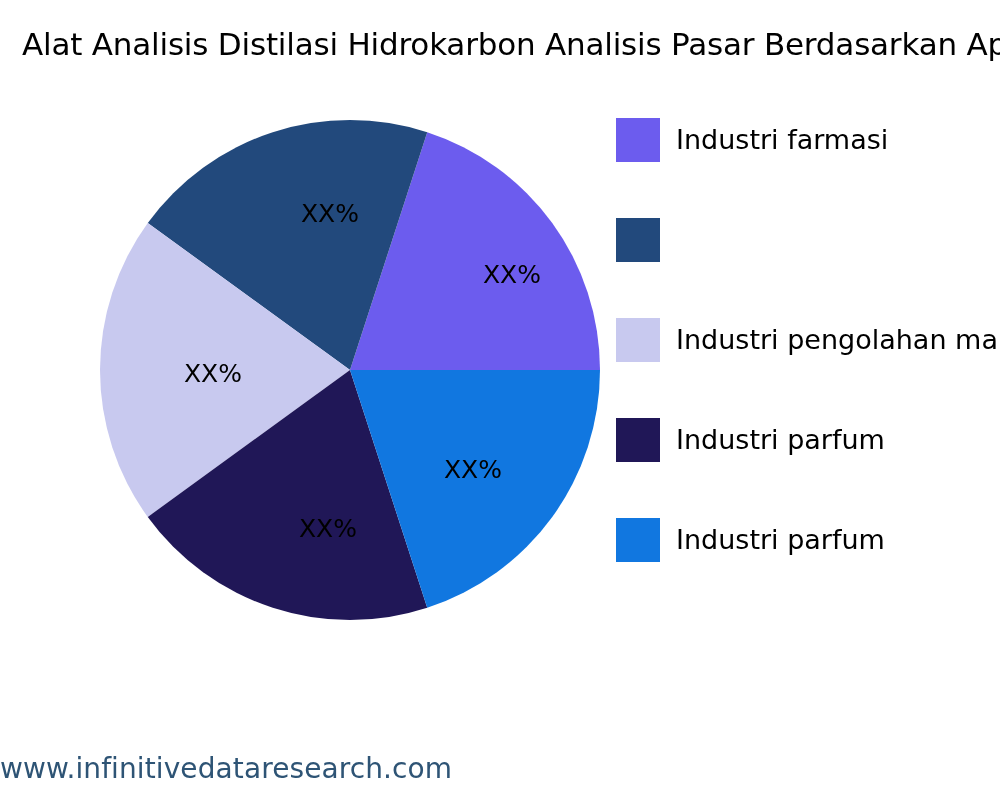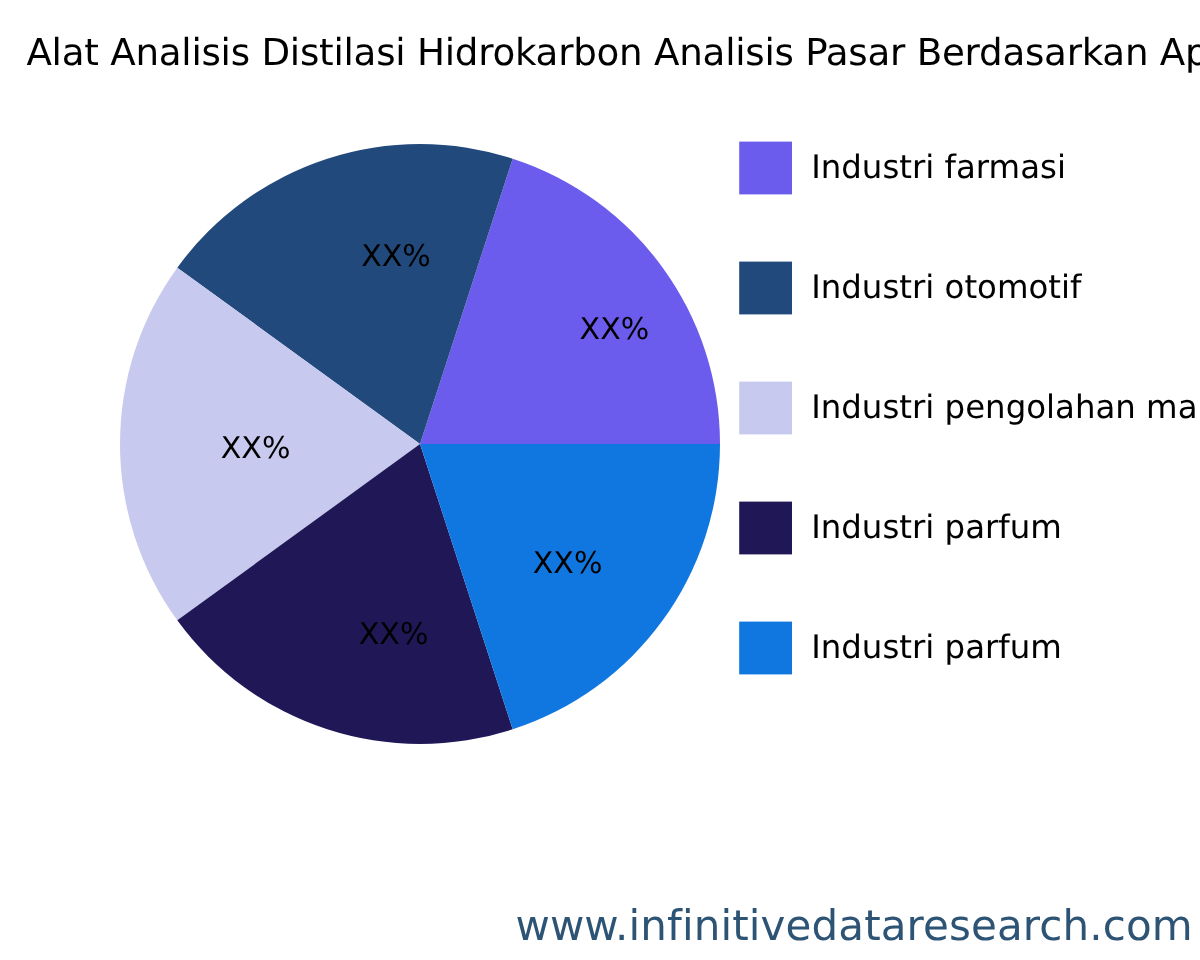--- a/index.html
+++ b/index.html
@@ -84,23 +84,23 @@
     color: #000000;
     white-space: nowrap;
   }
 
   
   #footer-url {
     position: absolute;
     left: 0;
     right: 0;
     top: 752px;
-    text-align: right;
+    text-align: left;
     padding-right: 6px;
-    font-size: 35px;
+    font-size: 28px;
     color: #2E5475;
     letter-spacing: 0.1px;
   }
 </style>
 </head>
 <body>
 
 <div id="page">
 
   <div id="chart-title">Alat Analisis Distilasi Hidrokarbon Analisis Pasar Berdasarkan Aplikasi</div>
@@ -124,21 +124,20 @@
       </div>
   </div>
 
   <div id="legend">
       <div class="legend-row">
         <span class="legend-swatch" style="background: rgb(108, 92, 238);"></span>
         <span class="legend-label">Industri farmasi</span>
       </div>
       <div class="legend-row">
         <span class="legend-swatch" style="background: rgb(34, 73, 124);"></span>
-        <span class="legend-label">Industri otomotif</span>
       </div>
       <div class="legend-row">
         <span class="legend-swatch" style="background: rgb(200, 201, 239);"></span>
         <span class="legend-label">Industri pengolahan makanan</span>
       </div>
       <div class="legend-row">
         <span class="legend-swatch" style="background: rgb(32, 23, 87);"></span>
         <span class="legend-label">Industri parfum</span>
       </div>
       <div class="legend-row">

